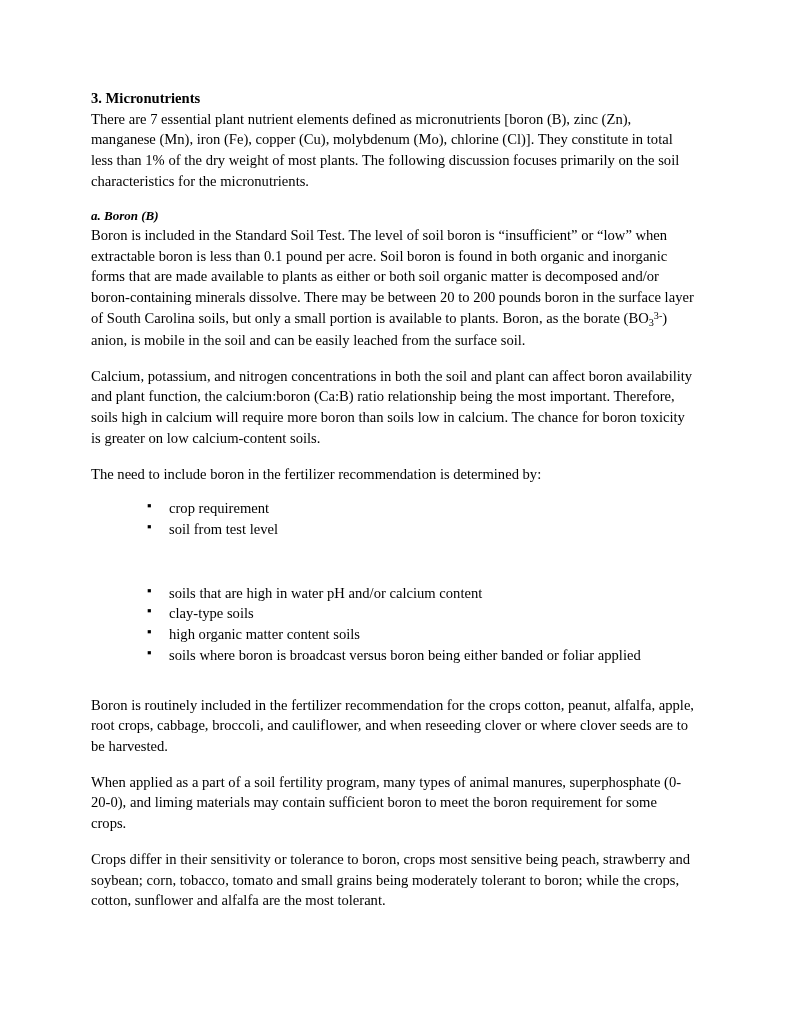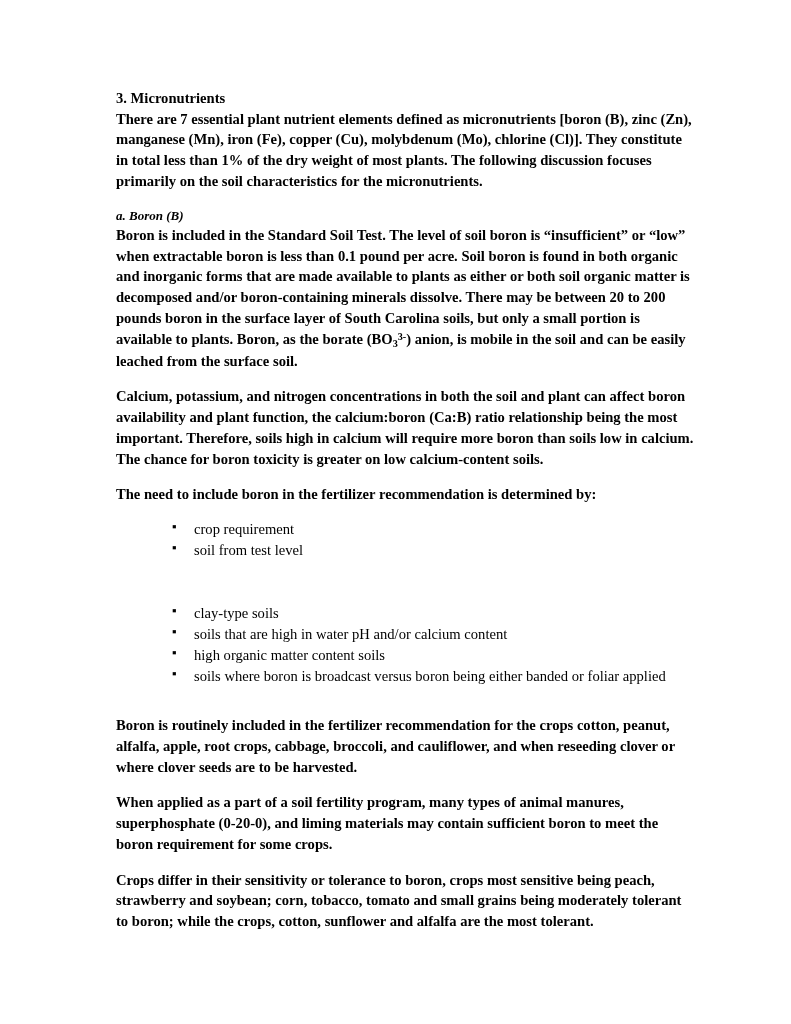--- a/index.html
+++ b/index.html
@@ -12,21 +12,21 @@
     height: 1024px;
     font-family: "Liberation Serif", serif;
     color: #000000;
   }
   .page {
     position: relative;
     width: 791px;
     height: 1024px;
     background: #ffffff;
     box-sizing: border-box;
-    padding: 88px 96px 40px 116px;
+    padding: 88px 96px 40px 91px;
   }
   .doc-body {
     font-size: 14.6px;
     line-height: 1.42;
     text-align: left;
   }
   h3.section-heading {
     font-size: 14.6px;
     font-weight: bold;
     margin: 0;
@@ -38,21 +38,20 @@
     font-weight: bold;
     font-style: italic;
     margin: 0;
     padding: 0;
     line-height: 1.42;
   }
   p.para {
     margin: 0;
     padding: 0;
     line-height: 1.42;
-    font-weight: bold;
   }
   .spacer {
     height: 15px;
   }
   ul.bullets {
     margin: 14px;
     padding: 0 0 0 42px;
     list-style: none;
   }
   ul.bullets li {
@@ -99,22 +98,22 @@
 
     <p class="para">The need to include boron in the fertilizer recommendation is determined by:</p>
     <ul class="bullets">
       <li>crop requirement</li>
       <li>soil from test level</li>
     </ul>
 
     <div class="spacer"></div>
 
     <ul class="bullets">
+      <li>soils that are high in water pH and/or calcium content</li>
       <li>clay-type soils</li>
-      <li>soils that are high in water pH and/or calcium content</li>
       <li>high organic matter content soils</li>
       <li>soils where boron is broadcast versus boron being either banded or foliar applied</li>
     </ul>
 
     <div class="spacer"></div>
 
     <p class="para">Boron is routinely included in the fertilizer recommendation for the crops cotton, peanut, alfalfa, apple, root crops, cabbage, broccoli, and cauliflower, and when reseeding clover or where clover seeds are to be harvested.</p>
 
     <div class="spacer"></div>
 

